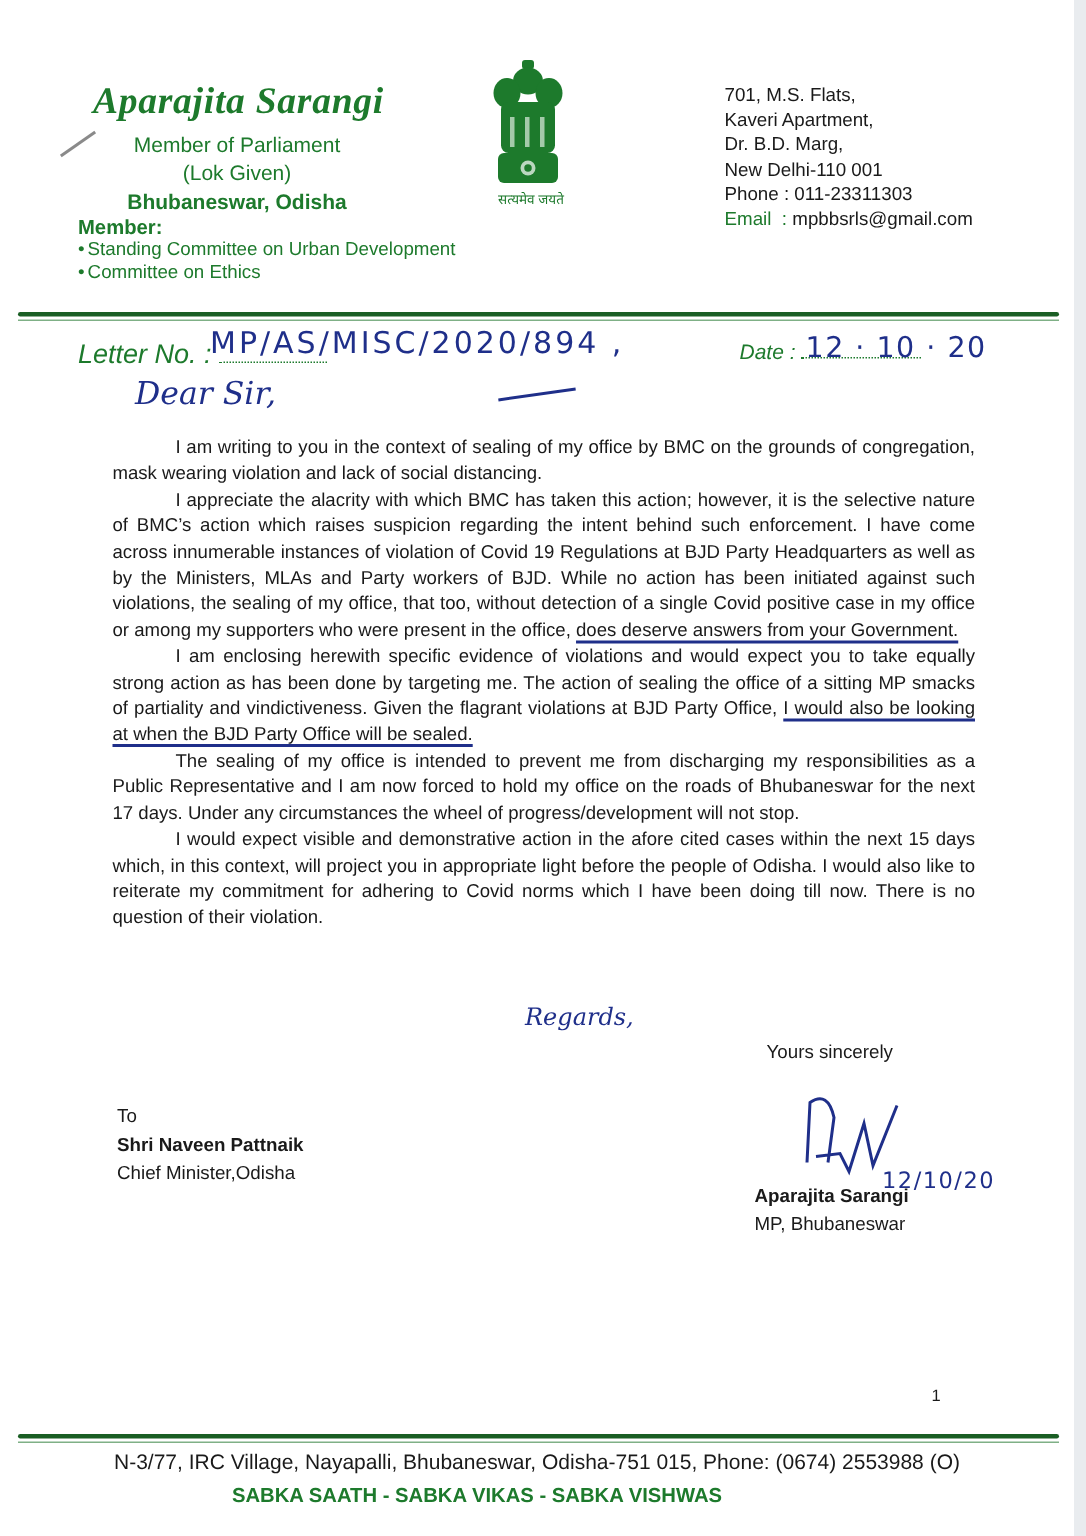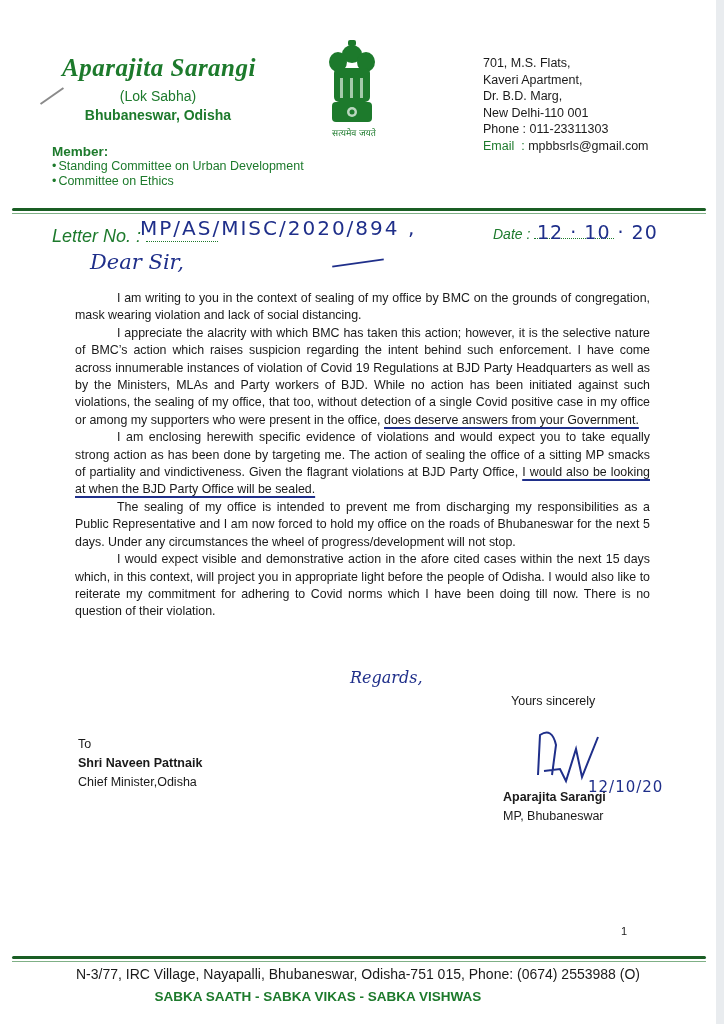--- a/index.html
+++ b/index.html
@@ -57,21 +57,22 @@
   .footer-slogan { position:absolute; left:0; width:636px; top:989px; text-align:center; font-size:13.5px; font-weight:bold; color:#1d7a2c; }
 </style>
 </head>
 <body>
 
 <div class="page">
 
   <div class="lh-name">Aparajita Sarangi</div>
   <div class="pen-mark"></div>
   <div class="lh-role">
-    <div>(Lok Sabha)</div>
+    <div>Member of Parliament</div>
+    <div>(Lok Given)</div>
     <div class="b">Bhubaneswar, Odisha</div>
   </div>
 
   <div class="member">
     <div class="title">Member:</div>
     <div class="item">Standing Committee on Urban Development</div>
     <div class="item">Committee on Ethics</div>
   </div>
 
   <svg class="emblem" viewBox="0 0 52 96">
@@ -123,21 +124,21 @@
   </div>
   <div class="date-val hand">12 · 10 · 20</div>
 
   <div class="salutation">Dear Sir,</div>
   <div class="hand-stroke"></div>
 
   <div class="body">
     <p>I am writing to you in the context of sealing of my office by BMC on the grounds of congregation, mask wearing violation and lack of social distancing.</p>
     <p><span>I appreciate the alacrity with which BMC has taken this action; however, it is the selective nature of BMC’s action which raises suspicion regarding the intent behind such enforcement. I have come across innumerable instances of violation of Covid 19 Regulations at BJD Party Headquarters as well as by the Ministers, MLAs and Party workers of BJD. While no action has been initiated against such violations, the sealing of my office, that too, without detection of a single Covid positive case in my office or among my supporters who were present in the office, </span><span class="ul">does deserve answers from your Government.</span></p>
     <p><span>I am enclosing herewith specific evidence of violations and would expect you to take equally strong action as has been done by targeting me. The action of sealing the office of a sitting MP smacks of partiality and vindictiveness. Given the flagrant violations at BJD Party Office, </span><span class="ul">I would also be looking at when the BJD Party Office will be sealed.</span></p>
-    <p>The sealing of my office is intended to prevent me from discharging my responsibilities as a Public Representative and I am now forced to hold my office on the roads of Bhubaneswar for the next 5 days. Under any circumstances the wheel of progress/development will not stop.</p>
+    <p>The sealing of my office is intended to prevent me from discharging my responsibilities as a Public Representative and I am now forced to hold my office on the roads of Bhubaneswar for the next 17 days. Under any circumstances the wheel of progress/development will not stop.</p>
     <p>I would expect visible and demonstrative action in the afore cited cases within the next 15 days which, in this context, will project you in appropriate light before the people of Odisha. I would also like to reiterate my commitment for adhering to Covid norms which I have been doing till now. There is no question of their violation.</p>
   </div>
 
   <div class="regards">Regards,</div>
   <div class="yours">Yours sincerely</div>
 
   <div class="to-block">
     <div>To</div>
     <div class="b">Shri Naveen Pattnaik</div>
     <div>Chief Minister,Odisha</div>

